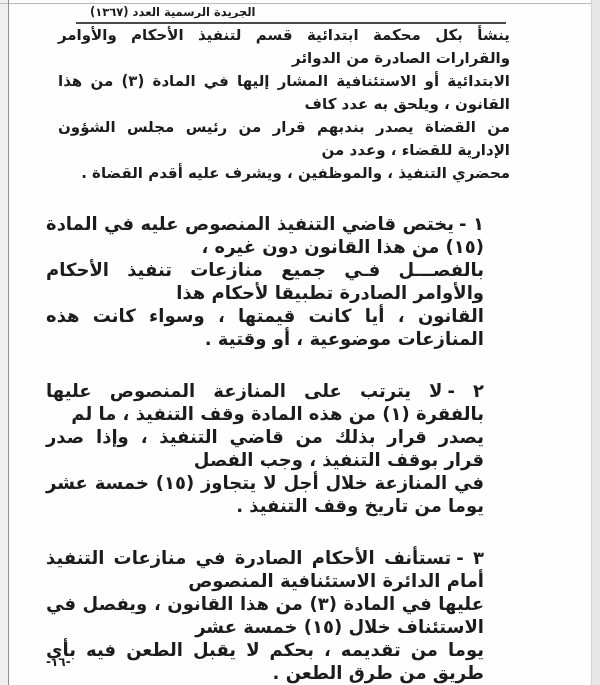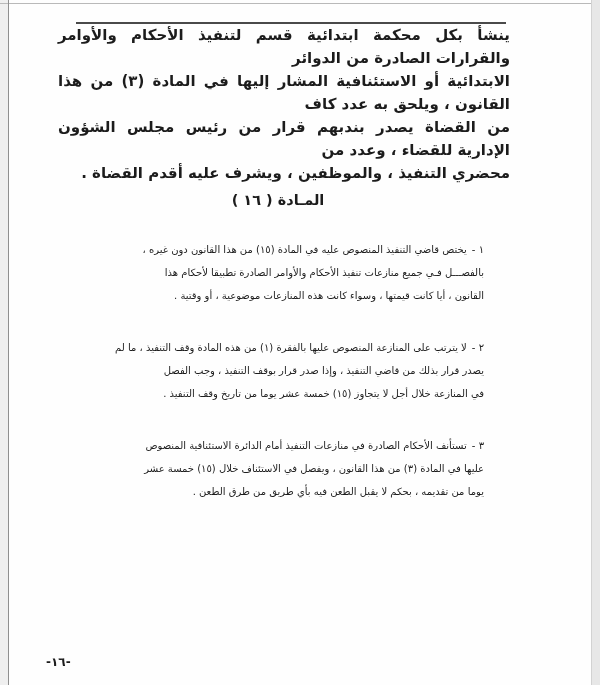--- a/index.html
+++ b/index.html
@@ -76,22 +76,22 @@
   .para{
     margin:0 0 4px 12px;
     font-size:15px;
     font-weight:700;
     line-height:23px;
     text-align:justify;
     white-space:pre-line;
   }
   .item{
     margin:0 0 6px 0;
-    font-size:10px;
-    font-weight:400;
+    font-size:18px;
+    font-weight:700;
     line-height:23px;
     text-align:justify;
     white-space:pre-line;
     padding-right:26px;
     text-indent:-26px;
   }
   .item .num{
     margin-left:5px;
   }
   .page-number{
@@ -109,31 +109,31 @@
 </head>
 <body>
 
 <div class="scan">
 
   <div class="edge-left-shade"></div>
   <div class="edge-top"></div>
   <div class="edge-left"></div>
   <div class="edge-right"></div>
 
+  <div class="running-head">الجريدة الرسمية العدد (١٣٦٧)</div>
   <div class="head-rule"></div>
 
   <div class="content">
 
 
     <p class="para">ينشأ بكل محكمة ابتدائية قسم لتنفيذ الأحكام والأوامر والقرارات الصادرة من الدوائر
 الابتدائية أو الاستئنافية المشار إليها في المادة (٣) من هذا القانون ، ويلحق به عدد كاف
 من القضاة يصدر بندبهم قرار من رئيس مجلس الشؤون الإدارية للقضاء ، وعدد من
 محضري التنفيذ ، والموظفين ، ويشرف عليه أقدم القضاة .</p>
 
-    <h2 class="article-heading">المـادة ( ١٦ )</h2>
 
     <div class="item">
       <span class="num">١ -</span><span>يختص قاضي التنفيذ المنصوص عليه في المادة (١٥) من هذا القانون دون غيره ،
 بالفصـــل فـي جميع منازعات تنفيذ الأحكام والأوامر الصادرة تطبيقا لأحكام هذا
 القانون ، أيا كانت قيمتها ، وسواء كانت هذه المنازعات موضوعية ، أو وقتية .</span>
     </div>
 
     <div class="item">
       <span class="num">٢ -</span><span>لا يترتب على المنازعة المنصوص عليها بالفقرة (١) من هذه المادة وقف التنفيذ ، ما لم
 يصدر قرار بذلك من قاضي التنفيذ ، وإذا صدر قرار بوقف التنفيذ ، وجب الفصل

